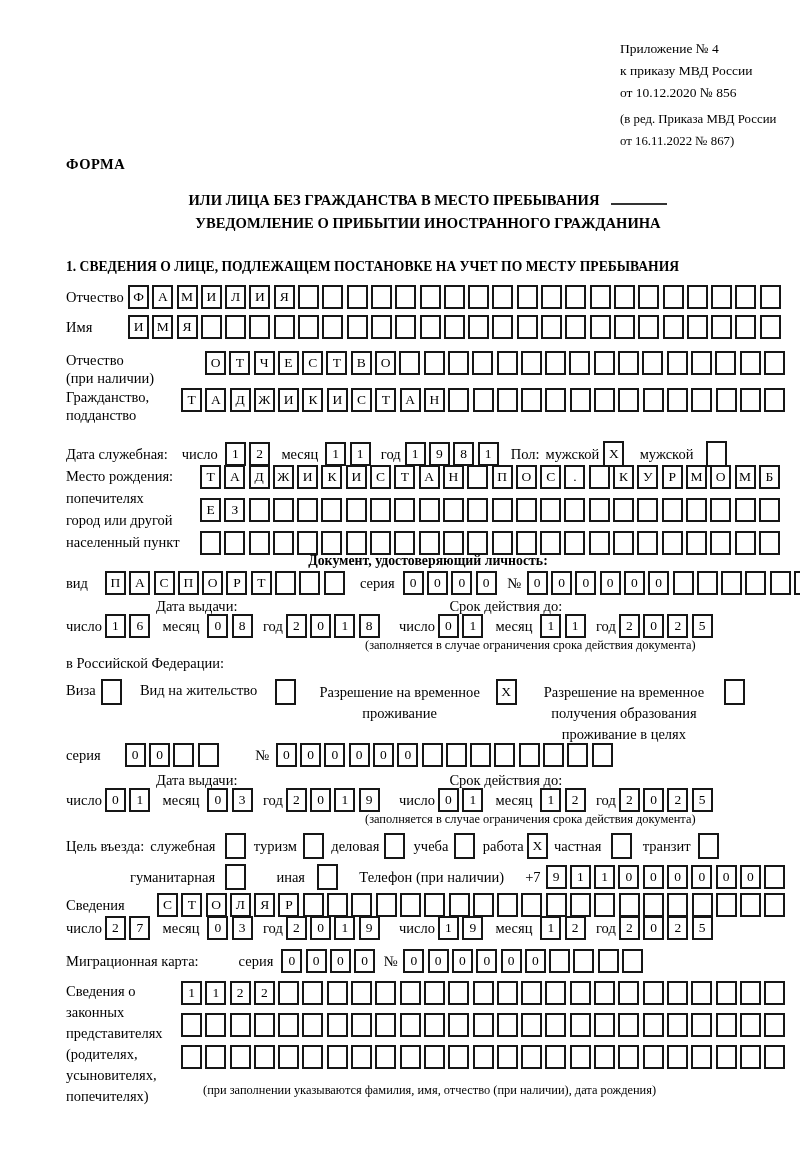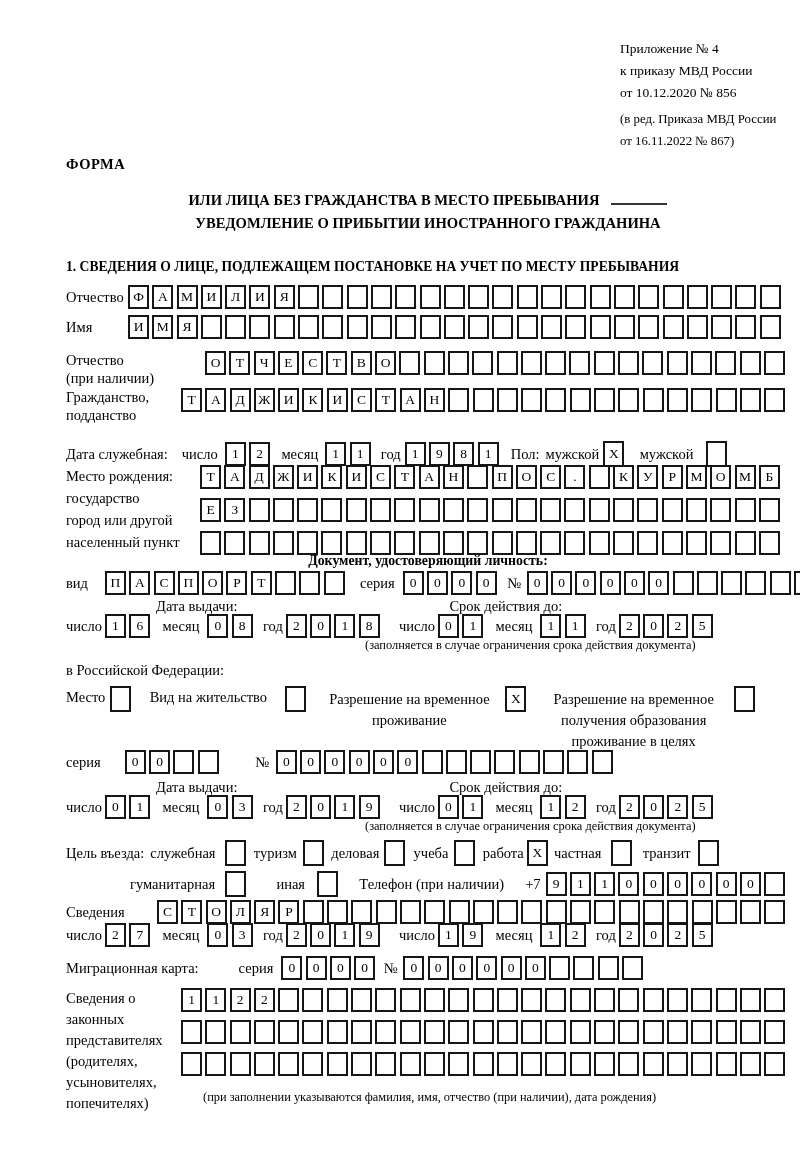--- a/index.html
+++ b/index.html
@@ -213,21 +213,21 @@
       </span>
     <span class="lbl" style="margin-left:12px">мужской</span>
     <span class="cells cbox" style="margin-left:13px">
         <span class="cell"></span>
       </span>
   </div>
 
   <div class="rowt" style="margin-top:-2px">
     <div class="lblcol" style="width:134px">
       <div>Место рождения:</div>
-      <div>государство</div>
+      <div>попечителях</div>
       <div>город или другой</div>
       <div>населенный пункт</div>
     </div>
     <div>
       <div class="cells">
           <span class="cell">Т</span>
           <span class="cell">А</span>
           <span class="cell">Д</span>
           <span class="cell">Ж</span>
           <span class="cell">И</span>
@@ -383,24 +383,24 @@
     <span class="cells" style="margin-left:3px">
         <span class="cell">2</span>
         <span class="cell">0</span>
         <span class="cell">2</span>
         <span class="cell">5</span>
       </span>
   </div>
 
   <div class="note" style="margin-left:299px">(заполняется в случае ограничения срока действия документа)</div>
 
-  <div class="lbl" style="margin-top:9px">в Российской Федерации:</div>
+  <div class="lbl" style="margin-top:2px">в Российской Федерации:</div>
 
   <div class="rowt" style="margin-top:7px">
-    <span class="lbl" style="margin-top:3px">Место</span>
+    <span class="lbl" style="margin-top:3px">Виза</span>
     <span class="cells cbox" style="margin-left:5px">
         <span class="cell"></span>
       </span>
     <span class="lbl" style="margin-left:15px;margin-top:3px">Вид на жительство</span>
     <span class="cells cbox" style="margin-left:18px">
         <span class="cell"></span>
       </span>
     <div class="cblbl" style="margin-left:10px;width:180px;margin-top:3px">
       <div>Разрешение на временное</div>
       <div>проживание</div>

